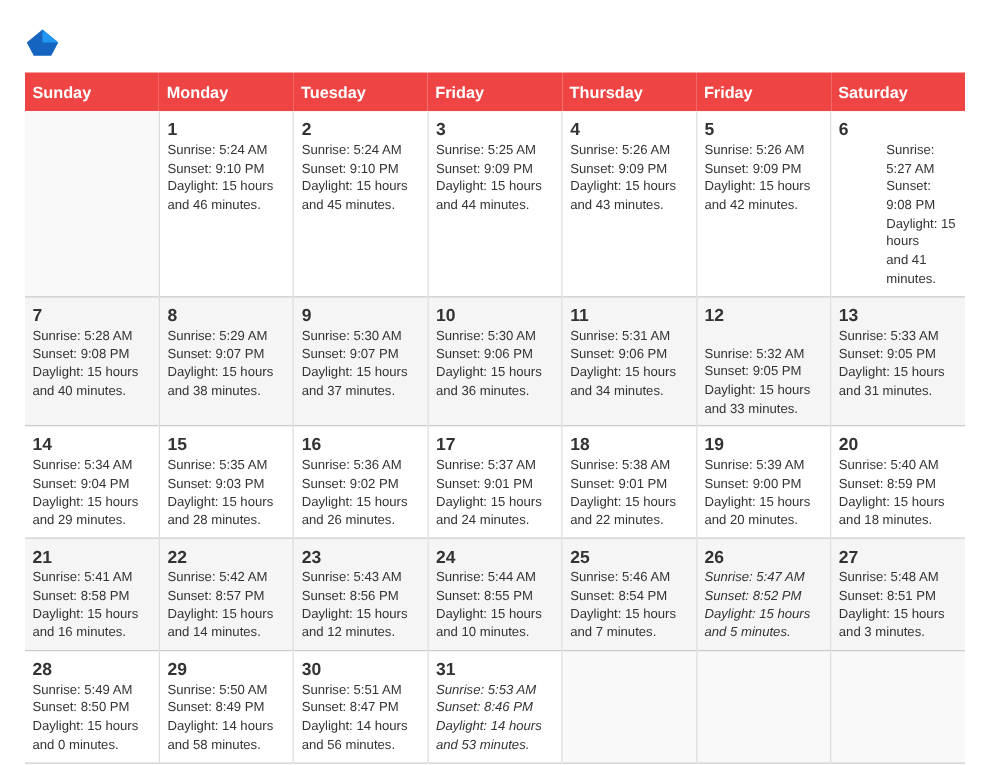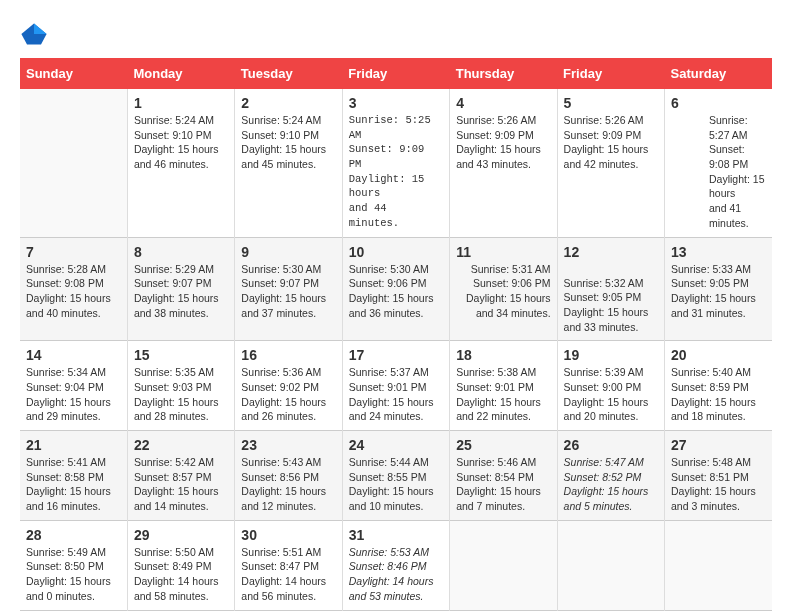--- a/index.html
+++ b/index.html
@@ -142,21 +142,21 @@
         </td>
         <td>
           <span class="day-number">2</span>
           <div class="day-info" style="white-space: pre-line;">Sunrise: 5:24 AM
 Sunset: 9:10 PM
 Daylight: 15 hours
 and 45 minutes.</div>
         </td>
         <td>
           <span class="day-number">3</span>
-          <div class="day-info" style="white-space: pre-line; font-family: Liberation Mono, monospace;">Sunrise: 5:25 AM
+          <div class="day-info" style="white-space: pre-line;">Sunrise: 5:25 AM
 Sunset: 9:09 PM
 Daylight: 15 hours
 and 44 minutes.</div>
         </td>
         <td>
           <span class="day-number">4</span>
           <div class="day-info" style="white-space: pre-line;">Sunrise: 5:26 AM
 Sunset: 9:09 PM
 Daylight: 15 hours
 and 43 minutes.</div>
@@ -200,21 +200,21 @@
         </td>
         <td>
           <span class="day-number">10</span>
           <div class="day-info" style="white-space: pre-line;">Sunrise: 5:30 AM
 Sunset: 9:06 PM
 Daylight: 15 hours
 and 36 minutes.</div>
         </td>
         <td>
           <span class="day-number">11</span>
-          <div class="day-info" style="white-space: pre-line; text-align: right;">Sunrise: 5:31 AM
+          <div class="day-info" style="white-space: pre-line;">Sunrise: 5:31 AM
 Sunset: 9:06 PM
 Daylight: 15 hours
 and 34 minutes.</div>
         </td>
         <td>
           <span class="day-number">12</span>
           <div class="day-info" style="white-space: pre-line; margin-top: 16px;">Sunrise: 5:32 AM
 Sunset: 9:05 PM
 Daylight: 15 hours
 and 33 minutes.</div>

